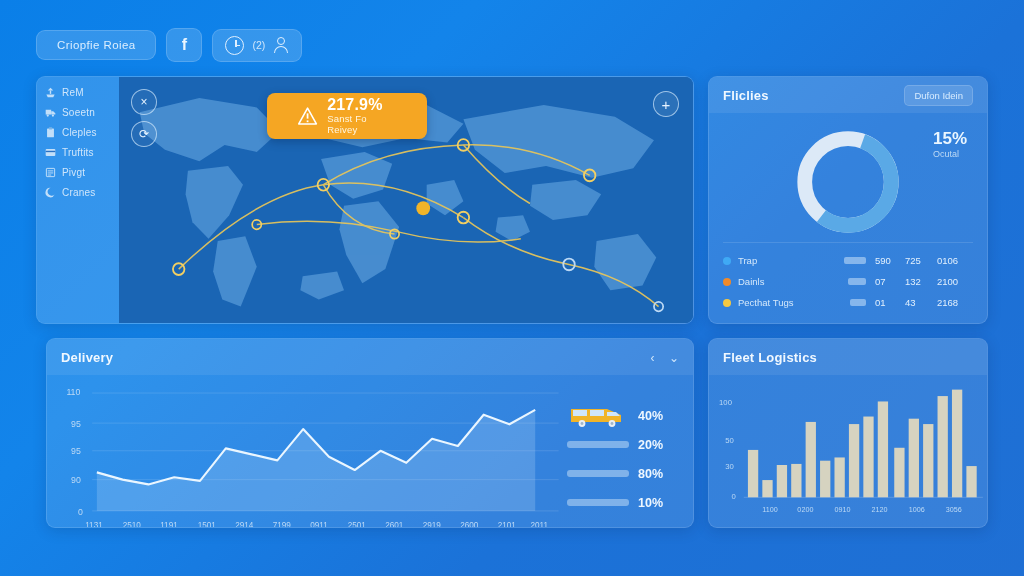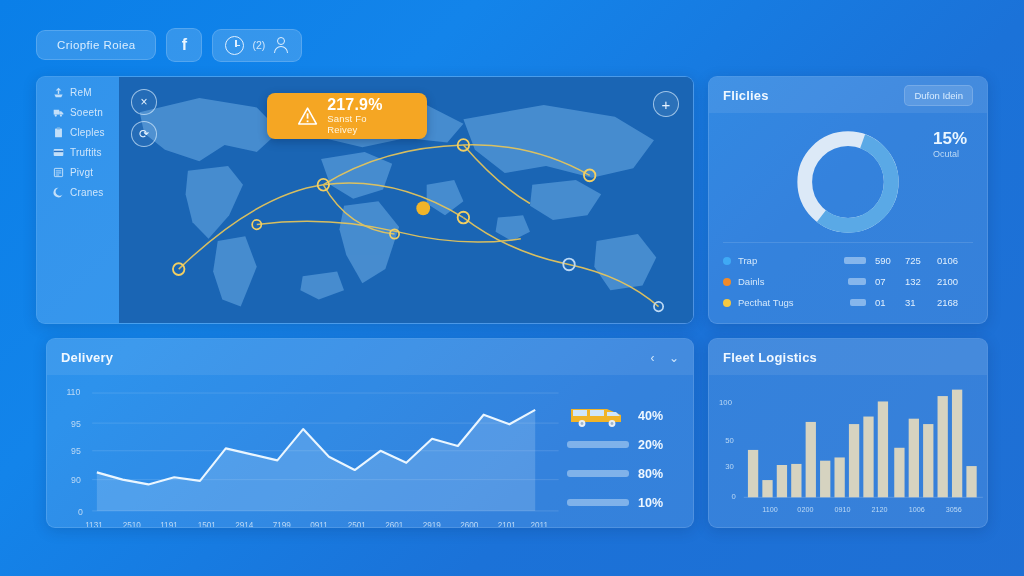--- a/index.html
+++ b/index.html
@@ -64,21 +64,21 @@
     display:flex;align-items:center;gap:6px;height:26px;padding:0 16px;border-radius:7px;
     font-size:11px;color:#cfe6fb;background:rgba(255,255,255,.10);white-space:nowrap;letter-spacing:.3px;
   }
   .tab.active{background:#fff;color:#2a6fc0;font-weight:600;box-shadow:0 1px 4px rgba(0,30,70,.2);}
   .tab .tico{font-size:9px;opacity:.85;}
 
   
   .map-wrap{flex:1 1 auto;display:flex;position:relative;}
   .map-side{
     width:82px;flex:0 0 82px;background:rgba(255,255,255,.05);
-    padding:10px 16px;display:flex;flex-direction:column;gap:9px;
+    padding:10px 8px;display:flex;flex-direction:column;gap:9px;
   }
   .side-item{display:flex;align-items:center;gap:6px;font-size:10px;color:#cfe6fb;letter-spacing:.2px;}
   .side-ico{width:11px;height:11px;flex:0 0 11px;opacity:.92;}
   .map-area{flex:1 1 auto;position:relative;background:#1a65b4;overflow:hidden;}
   .map-svg{position:absolute;inset:0;width:100%;height:100%;}
   .map-ctrl{
     position:absolute;left:12px;width:26px;height:26px;border-radius:50%;
     border:1.4px solid rgba(220,240,255,.65);display:flex;align-items:center;justify-content:center;
     color:#e6f3ff;font-size:12px;background:rgba(255,255,255,.05);
   }
@@ -299,21 +299,21 @@
             <span class="lg-bar" style="width:18px;flex-basis:18px"></span>
             <span class="lg-v">07</span>
             <span class="lg-v2">132</span>
             <span class="lg-v3">2100</span>
           </div>
           <div class="lg-row">
             <span class="lg-dot" style="background:#f5c842"></span>
             <span class="lg-name">Pecthat Tugs</span>
             <span class="lg-bar" style="width:16px;flex-basis:16px"></span>
             <span class="lg-v">01</span>
-            <span class="lg-v2">31</span>
+            <span class="lg-v2">43</span>
             <span class="lg-v3">2168</span>
           </div>
         </div>
       </div>
     </div>
   </div>
 
   <div class="row row-bottom">
 
     <div class="card card-left">

